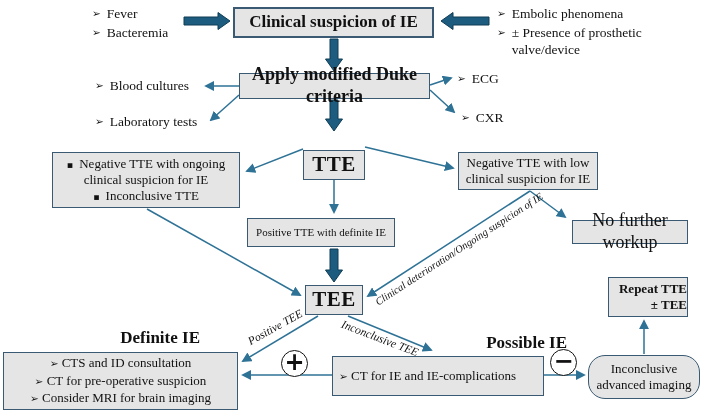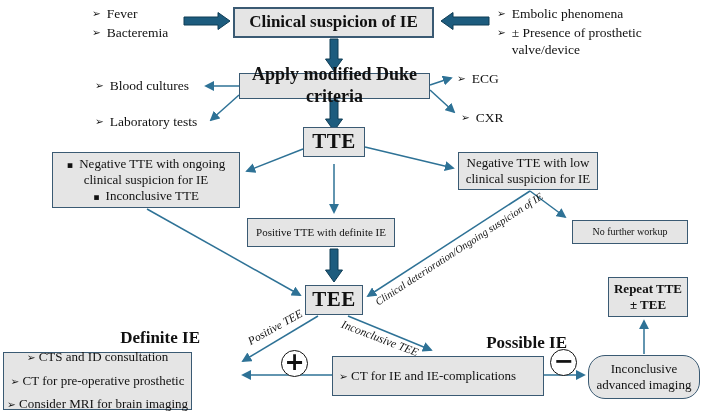--- a/index.html
+++ b/index.html
@@ -108,59 +108,59 @@
   </div>
   <div class="plain brow" style="left:457px;top:71px;">
     <span class="bul">➢</span>
     <span>ECG</span>
   </div>
   <div class="plain brow" style="left:461px;top:110px;">
     <span class="bul">➢</span>
     <span>CXR</span>
   </div>
 
-  <div class="box node-lg" style="left:303px;top:127px;width:62px;height:30px;text-align:right;">
+  <div class="box node-lg" style="left:303px;top:150px;width:62px;height:30px;text-align:right;">
     <span>TTE</span>
   </div>
 
   <div class="box" style="left:52px;top:152px;width:188px;height:56px;flex-direction:column;padding:14px 4px;">
     <div class="inbrow"><span class="sqbul">▪</span><span>Negative TTE with ongoing clinical suspicion for IE</span></div>
     <div class="inbrow"><span class="sqbul">▪</span><span>Inconclusive TTE</span></div>
   </div>
 
   <div class="box" style="left:458px;top:152px;width:140px;height:38px;font-size:13px;padding:2px 6px;">
     <span>Negative TTE with low clinical suspicion for IE</span>
   </div>
 
   <div class="box" style="left:247px;top:218px;width:148px;height:29px;font-size:11px;">
     <span>Positive TTE with definite IE</span>
   </div>
 
-  <div class="box" style="left:572px;top:220px;width:116px;height:24px;font-size:10px;">
+  <div class="box" style="left:572px;top:220px;width:116px;height:24px;font-size:18px;">
     <span>No further workup</span>
   </div>
 
   <div class="box node-lg" style="left:305px;top:285px;width:58px;height:30px;">
     <span>TEE</span>
   </div>
 
-  <div class="box bold" style="left:608px;top:277px;width:80px;height:40px;font-size:13px;flex-direction:column;">
+  <div class="box bold" style="left:608px;top:277px;width:80px;height:40px;font-size:13px;flex-direction:column;align-items:flex-end;">
     <span>Repeat TTE</span>
     <span>± TEE</span>
   </div>
 
   <div class="edge-label" style="left:459px;top:249px;font-size:10.5px;transform:translate(-50%,-50%) rotate(-33deg);">Clinical deterioration/Ongoing suspicion of IE</div>
   <div class="edge-label" style="left:275px;top:327px;font-size:11.5px;transform:translate(-50%,-50%) rotate(-29deg);">Positive TEE</div>
   <div class="edge-label" style="left:380px;top:338px;font-size:11.5px;transform:translate(-50%,-50%) rotate(21deg);">Inconclusive TEE</div>
 
   <div class="heading" style="left:40px;top:328px;width:160px;">Definite IE</div>
 
-  <div class="box" style="left:3px;top:352px;width:189px;height:58px;flex-direction:column;gap:7px;">
+  <div class="box" style="left:3px;top:352px;width:235px;height:58px;flex-direction:column;gap:1px;">
     <div class="inbrow"><span class="bul">➢</span> <span>CTS and ID consultation</span></div>
-    <div class="inbrow"><span class="bul">➢</span> <span>CT for pre-operative prosthetic</span></div>
+    <div class="inbrow"><span class="bul">➢</span> <span>CT for pre-operative suspicion</span></div>
     <div class="inbrow"><span class="bul">➢</span> <span>Consider MRI for brain imaging</span></div>
   </div>
 
   <div class="sign" style="left:281px;top:350px;font-size:24px;">
     <span style="margin-top:-3px;">+</span>
   </div>
 
   <div class="heading" style="left:407px;top:333px;width:160px;">Possible IE</div>
 
   <div class="box" style="left:332px;top:356px;width:212px;height:40px;flex-direction:column;align-items:flex-start;padding:2px 6px;gap:1px;">

